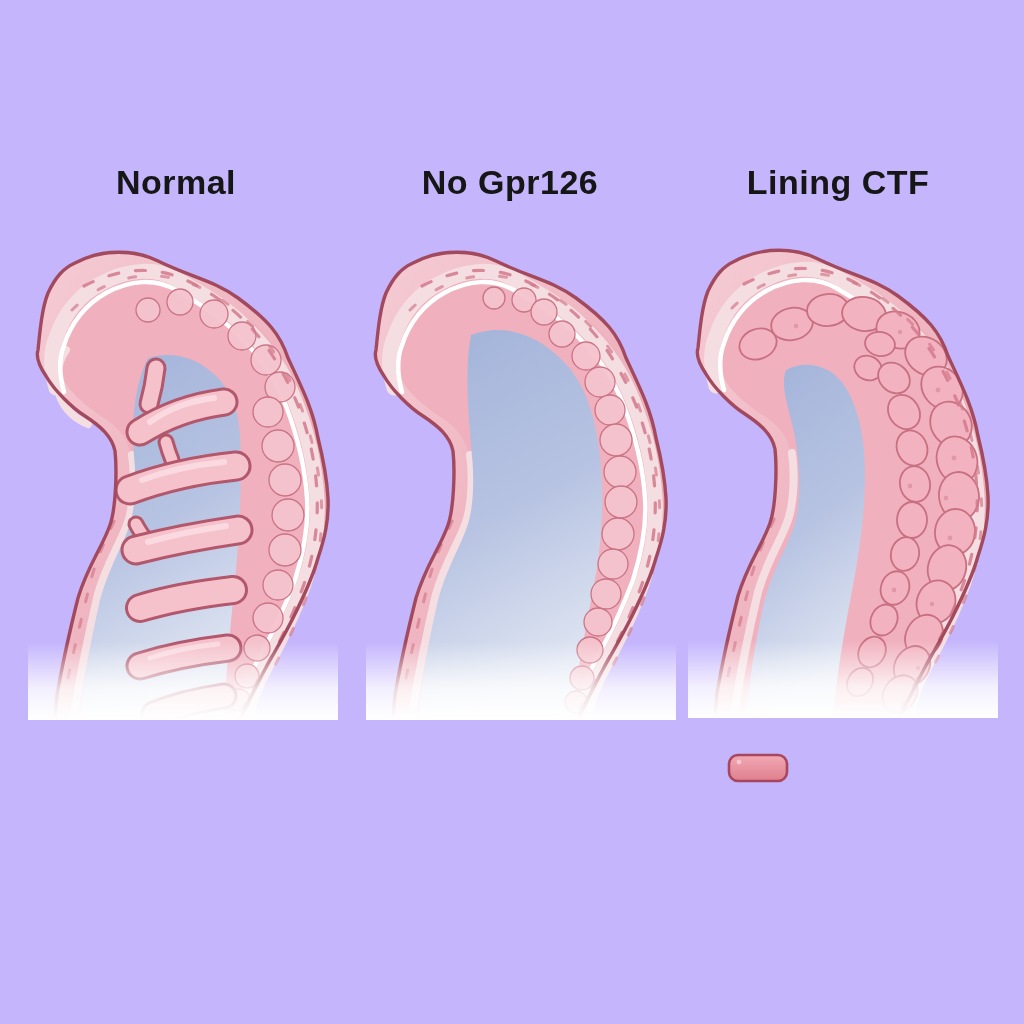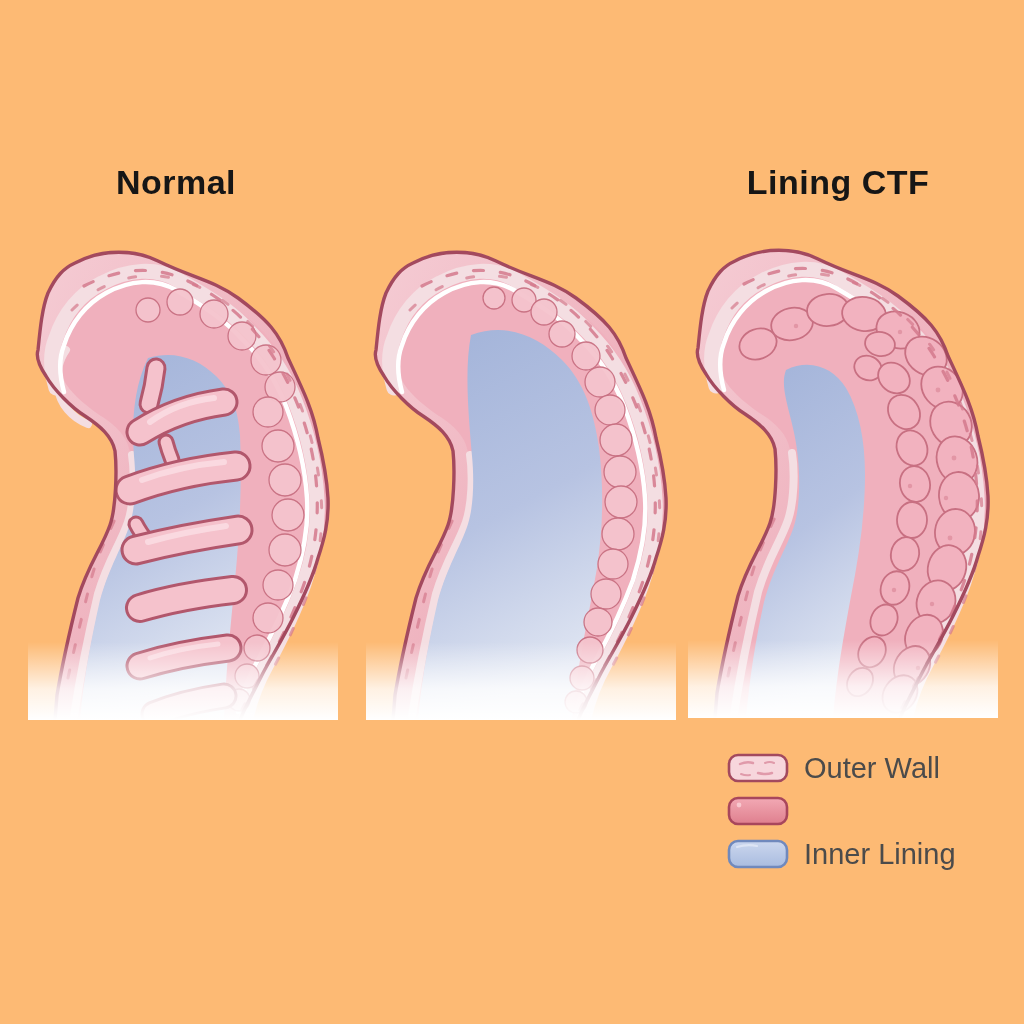--- a/index.html
+++ b/index.html
@@ -1,17 +1,17 @@
 <!DOCTYPE html>
 <html style="--c-text-title: #161616; --c-text-legend: #4b4b4b; --c-outline: #a3495e; --c-outer-wall-light: #f5ccd4; --c-outer-wall-deep: #e99cab; --c-inner-layer: #f0b0bd; --c-cream: #f4dee2; --c-white-line: #ffffff; --c-dash: #d4798c; --c-lump-fill: #f2b2bf; --c-lump-fill2: #f5c4cd; --c-lump-stroke: #c87082; --c-finger-fill: #f5c2cc; --c-finger-stroke: #b2576c; --c-finger-hi: #fadde3; --c-lumen-top: #a2b3d9; --c-lumen-mid: #b7c3e2; --c-lumen-bottom: #dfe5f2; --c-legend-outer-fill: #f7d6dc; --c-legend-outer-dash: #e09aaa; --c-legend-trab-top: #f2a9b4; --c-legend-trab-bottom: #df7f8e; --c-legend-trab-stroke: #a8465c; --c-legend-blue-top: #ccd7ee; --c-legend-blue-bottom: #a9bce0; --c-legend-blue-stroke: #7089bd;"><head>
 <meta charset="utf-8">
 <style>
   html,body{margin:0;padding:0;background:#ffffff;}
   .stage{
-    position:relative;width:1024px;height:1024px;background:#fdba74;overflow:hidden;
+    position:relative;width:1024px;height:1024px;background:#c4b5fd;overflow:hidden;
     font-family:"Liberation Sans", sans-serif;
   }
   .panel-title{
     position:absolute;top:163px;transform:translateX(-50%);
     font-size:34px;font-weight:700;color:var(--c-text-title);
     white-space:nowrap;letter-spacing:.5px;
   }
   .panel{position:absolute;width:310px;height:470px;}
   
   .o-stroke{fill:none;stroke:var(--c-outline);stroke-width:3.4;stroke-linecap:round;}
@@ -33,20 +33,21 @@
   .legend-row{display:flex;align-items:center;margin-bottom:13px;height:30px;}
   .legend-label{margin-left:15px;font-size:29px;color:var(--c-text-legend);line-height:30px;}
   .swatch{width:62px;height:30px;flex:0 0 62px;}
 </style>
 </head>
 <body>
 
 <div class="stage">
 
   <div class="panel-title" style="left:176px">Normal</div>
+  <div class="panel-title" style="left:510px">No Gpr126</div>
   <div class="panel-title" style="left:838px">Lining CTF</div>
 
   <div class="panel" style="left:28px;top:250px">
   <svg width="310" height="470" viewBox="0 0 310 470">
     <defs>
       <linearGradient id="ow1" x1="0" y1="0" x2="1" y2="1">
         <stop offset="0" style="stop-color:var(--c-outer-wall-light)"></stop>
         <stop offset="1" style="stop-color:var(--c-outer-wall-deep)"></stop>
       </linearGradient>
       <linearGradient id="lg1" x1="0" y1="0" x2="0.25" y2="1">
@@ -248,48 +249,25 @@
     <path class="dash2" d="M 44 60 C 70 34 100 24 130 26 C 160 28 190 44 214 66 C 240 90 256 114 268 144 C 282 178 290 212 293 246 C 296 282 290 316 278 348 C 266 380 252 406 240 428"></path>
     <path class="dash3" d="M 40 428 C 48 390 56 358 64 326 C 72 298 82 282 90 262"></path>
     <path class="o-stroke" d="M 27 470 L 29 445 C 35 410 42 380 50 348 C 60 315 74 298 82 275 C 88 258 89 220 87 201 C 84 186 72 176 57 166 C 44 158 26 140 18 126 C 10 114 8 106 10 100 C 12 80 14 58 20 43 C 28 26 36 18 47 13 C 75 -2 108 0 130 11 C 165 28 185 30 210 48 C 240 70 252 84 260 108 C 275 140 285 160 290 188 C 296 212 299 230 300 248 C 301 272 296 290 290 308 C 284 330 274 350 265 368 C 254 390 243 408 235 423 C 228 437 220 452 215 463 L 212 470"></path>
     <rect x="0" y="392" width="310" height="78" fill="url(#fade3)"></rect>
   </svg>
   </div>
 
   <div class="legend">
     <div class="legend-row">
       <svg class="swatch" viewBox="0 0 62 30">
-        <rect x="2" y="2" width="58" height="26" rx="9" style="fill:var(--c-legend-outer-fill);stroke:var(--c-outline);stroke-width:2.6"></rect>
-        <path d="M 13 11 q 7 -3 13 -1" style="fill:none;stroke:var(--c-legend-outer-dash);stroke-width:2.4;stroke-linecap:round"></path>
-        <path d="M 31 20 q 8 2 14 0" style="fill:none;stroke:var(--c-legend-outer-dash);stroke-width:2.4;stroke-linecap:round"></path>
-        <path d="M 14 21 q 5 2 9 1" style="fill:none;stroke:var(--c-legend-outer-dash);stroke-width:2;stroke-linecap:round"></path>
-        <path d="M 38 10 q 5 -2 9 0" style="fill:none;stroke:var(--c-legend-outer-dash);stroke-width:2;stroke-linecap:round"></path>
-      </svg>
-      <span class="legend-label">Outer Wall</span>
-    </div>
-    <div class="legend-row">
-      <svg class="swatch" viewBox="0 0 62 30">
         <defs>
           <linearGradient id="swTrab" x1="0" y1="0" x2="0" y2="1">
             <stop offset="0" style="stop-color:var(--c-legend-trab-top)"></stop>
             <stop offset="1" style="stop-color:var(--c-legend-trab-bottom)"></stop>
           </linearGradient>
         </defs>
         <rect x="2" y="2" width="58" height="26" rx="9" fill="url(#swTrab)" style="stroke:var(--c-legend-trab-stroke);stroke-width:2.6"></rect>
         <circle cx="12" cy="9" r="2.4" fill="#f9ccd3" opacity="0.9"></circle>
       </svg>
     </div>
-    <div class="legend-row">
-      <svg class="swatch" viewBox="0 0 62 30">
-        <defs>
-          <linearGradient id="swBlue" x1="0" y1="0" x2="0" y2="1">
-            <stop offset="0" style="stop-color:var(--c-legend-blue-top)"></stop>
-            <stop offset="1" style="stop-color:var(--c-legend-blue-bottom)"></stop>
-          </linearGradient>
-        </defs>
-        <rect x="2" y="2" width="58" height="26" rx="9" fill="url(#swBlue)" style="stroke:var(--c-legend-blue-stroke);stroke-width:2.6"></rect>
-        <path d="M 10 8 q 10 -3 20 -1" style="fill:none;stroke:#e2e9f6;stroke-width:2.2;stroke-linecap:round" opacity="0.8"></path>
-      </svg>
-      <span class="legend-label">Inner Lining</span>
-    </div>
   </div>
 
 </div>
 
 </body></html>

